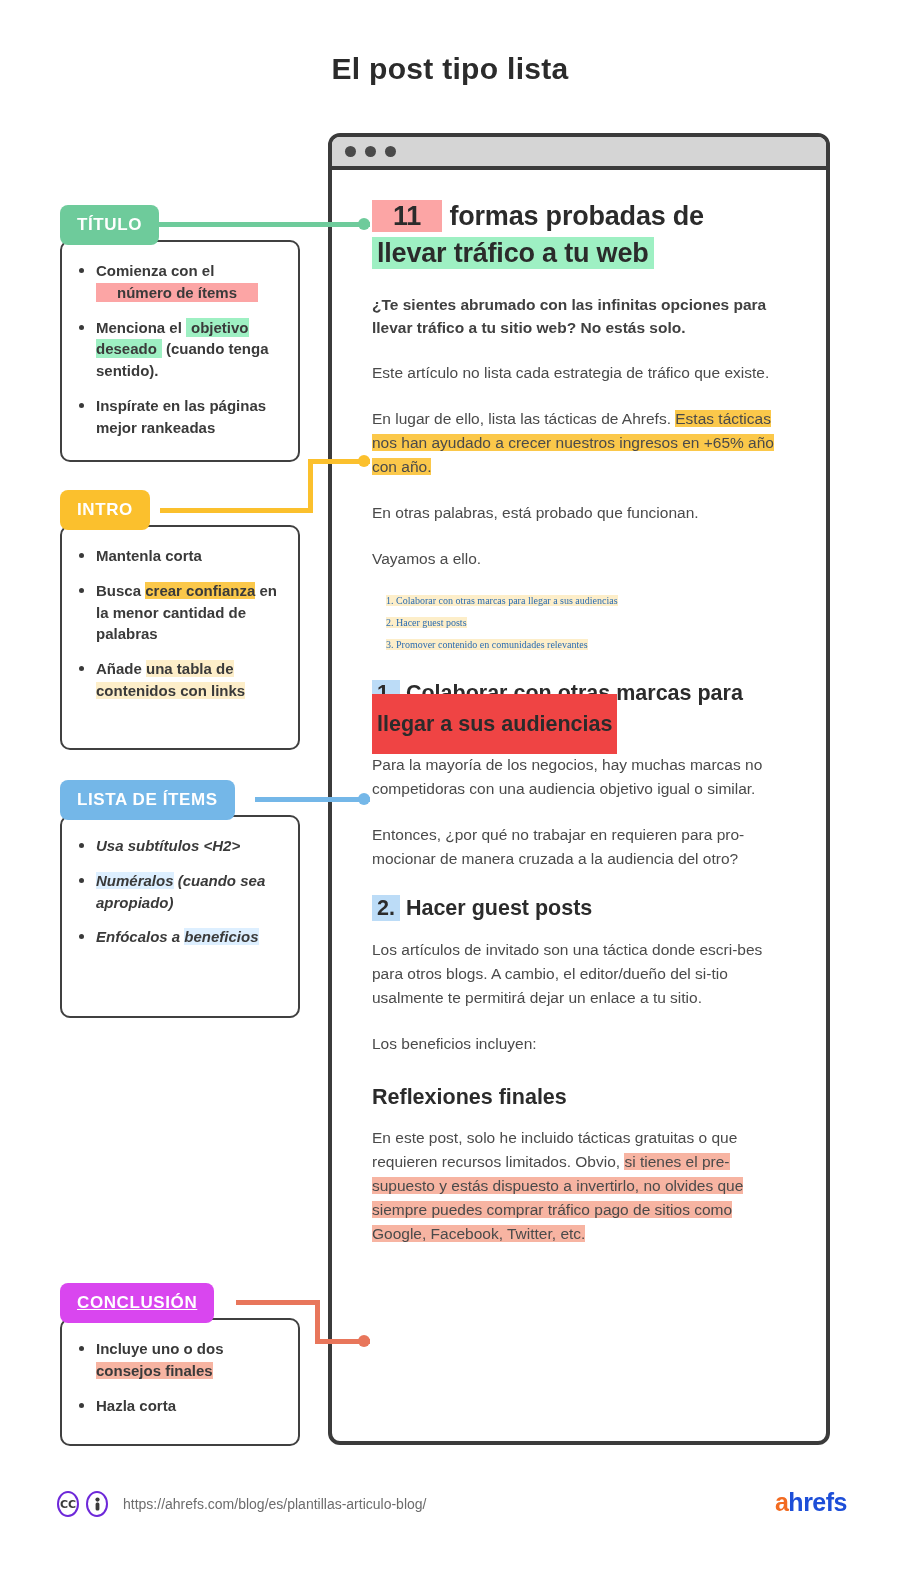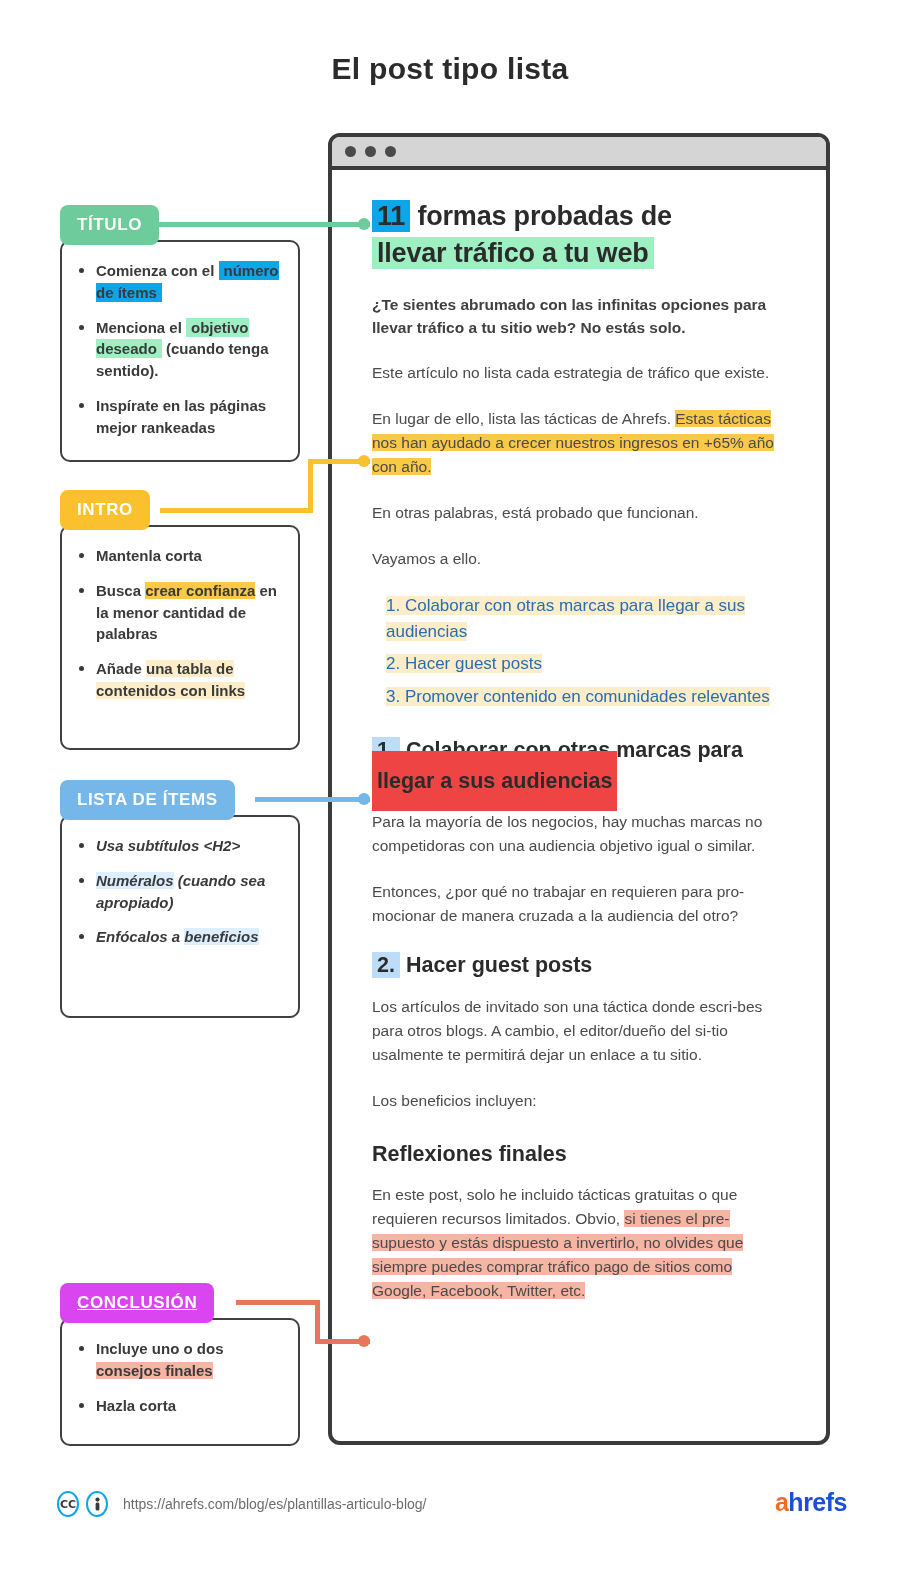--- a/index.html
+++ b/index.html
@@ -49,25 +49,25 @@
   }
   .h2{
     font-size:21.5px;font-weight:bold;line-height:1.42;color:#2b2b2b;
     margin:0 0 14px 0;
   }
   .h2-plain{
     font-size:21.5px;font-weight:bold;line-height:1.42;color:#2b2b2b;
     margin:26px 0 14px 0;
   }
   .toc{margin:0 0 26px 0;padding:0 0 0 14px;list-style:none;}
-  .toc li{font-size:17px;line-height:1.5;color:#2b6cb0;margin-bottom:7px;}
+  .toc li{font-size:10px;line-height:1.5;color:#2b6cb0;margin-bottom:7px;font-family:Liberation Serif, serif;}
   .toc li span.hl{background:#fdeec9;}
 
   
-  .hl-green-dark{background:#0ea5e9;padding:1px 5px;}
+  .hl-green-dark{background:#fca5a5;padding:1px 21px;}
   .hl-green-light{background:#9ef0c3;padding:1px 5px;}
   .hl-y1{background:#fbc84a;}
   .hl-y2{background:#fdeec9;}
   .hl-blue-dark{background:#bcdcf7;padding:1px 5px;}
   .hl-blue-light{background:#ef4444;padding:18px 5px;}
   .hl-blue-soft{background:#ddefff;}
   .hl-red{background:#f7b4a2;}
 
   
   .tag{
@@ -102,21 +102,21 @@
   .conn{position:absolute;z-index:2;}
   .conn-dot{position:absolute;width:12px;height:12px;border-radius:50%;z-index:5;}
 
   
   .footer{
     position:absolute;left:57px;top:1484px;width:790px;height:40px;
     display:flex;align-items:center;
   }
   .cc-ic{
     width:22px;height:26px;border-radius:50%;
-    border:2px solid #0ea5e9;box-sizing:border-box;
+    border:2px solid #6d28d9;box-sizing:border-box;
     display:flex;align-items:center;justify-content:center;
     font-size:11px;font-weight:bold;color:#3a3a3a;margin-right:7px;
     font-family:"DejaVu Sans",sans-serif;
     text-align:right;
   }
   .footer-url{font-size:14px;color:#6c6c6c;margin-left:8px;}
   .logo{
     position:absolute;right:0;top:4px;
     font-size:25px;font-weight:bold;letter-spacing:-0.5px;
   }

